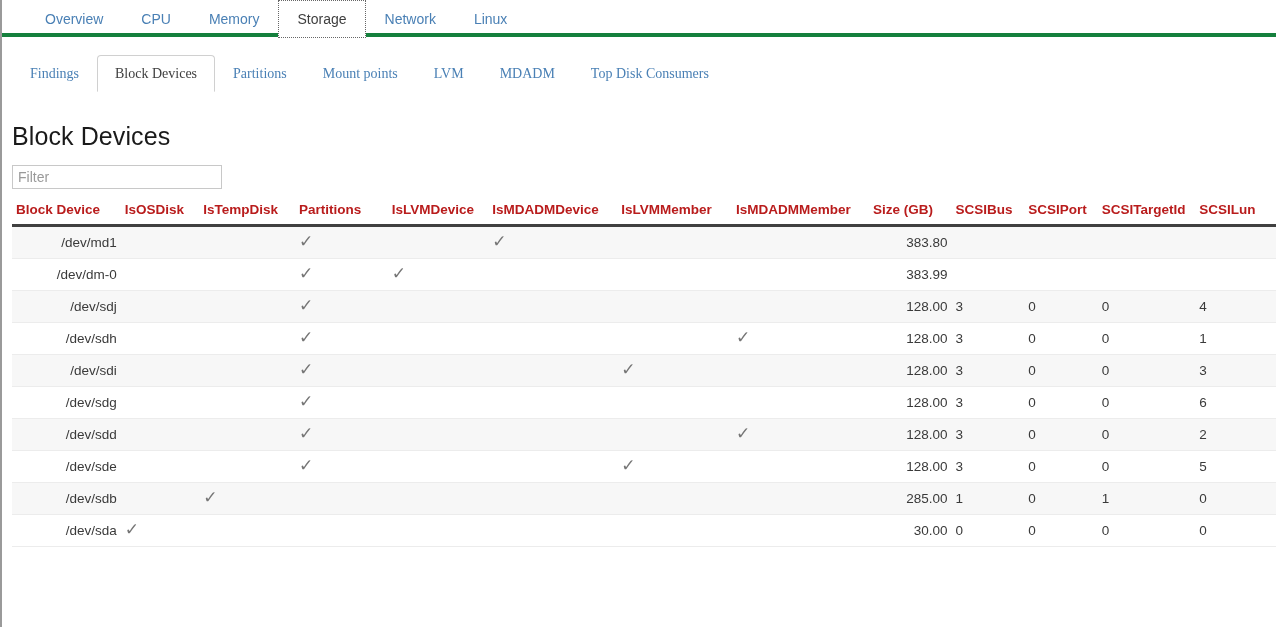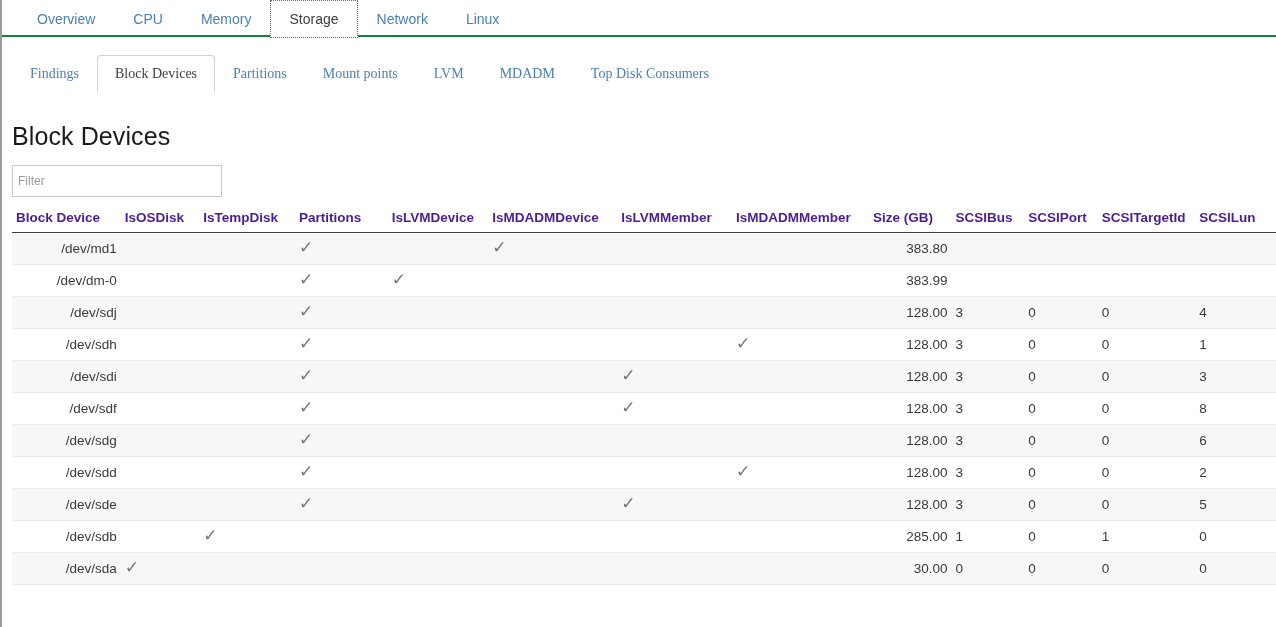--- a/index.html
+++ b/index.html
@@ -24,22 +24,22 @@
     height: 627px;
     background: #ffffff;
     border-left: 2px solid #9a9a9a;
     overflow: hidden;
   }
 
   
   .tabstrip-primary {
     position: relative;
     height: 37px;
-    padding-left: 16px;
-    border-bottom: 2px solid #15803d;
+    padding-left: 24px;
+    border-bottom: 4px solid #15803d;
     white-space: nowrap;
     font-size: 0;
   }
   .tab-primary {
     display: inline-block;
     height: 37px;
     line-height: 37px;
     padding: 0 18px;
     font-size: 14px;
     font-family: "Liberation Sans", sans-serif;
@@ -98,46 +98,46 @@
     font-size: 25px;
     font-weight: normal;
     color: #1a1a1a;
     font-family: "Liberation Sans", sans-serif;
     letter-spacing: 0.1px;
   }
 
   .filter-input {
     display: block;
     width: 210px;
-    height: 32px;
+    height: 24px;
     padding: 2px 5px;
     margin: 0 0 10px 0;
-    font-size: 12px;
+    font-size: 14px;
     font-family: "Liberation Sans", sans-serif;
     color: #be185d;
     background: #ffffff;
     border: 1px solid #c8c8c8;
     outline: none;
   }
   .filter-input::placeholder { color: #9a9a9a; opacity: 1; }
 
   
   table.grid {
     width: 1264px;
     border-collapse: collapse;
     font-size: 13.5px;
     table-layout: fixed;
   }
   table.grid thead th {
     text-align: left;
     font-weight: bold;
-    color: #4c1d95;
+    color: #b91c1c;
     font-size: 13.5px;
     padding: 3px 4px 7px 4px;
-    border-bottom: 1px solid #404040;
+    border-bottom: 3px solid #404040;
     white-space: nowrap;
   }
   table.grid tbody td {
     padding: 8px 4px 8px 4px;
     color: #3a3a3a;
     border-bottom: 1px solid #ececec;
     white-space: nowrap;
     height: 31px;
     overflow: hidden;
   }
@@ -288,35 +288,20 @@
             <td></td>
             <td><span class="check">✓</span></td>
             <td></td>
             <td class="c-size-v">128.00</td>
             <td class="num">3</td>
             <td class="num">0</td>
             <td class="num">0</td>
             <td class="num">3</td>
           </tr>
           <tr>
-            <td class="col-device">/dev/sdf</td>
-            <td></td>
-            <td></td>
-            <td><span class="check">✓</span></td>
-            <td></td>
-            <td></td>
-            <td><span class="check">✓</span></td>
-            <td></td>
-            <td class="c-size-v">128.00</td>
-            <td class="num">3</td>
-            <td class="num">0</td>
-            <td class="num">0</td>
-            <td class="num">8</td>
-          </tr>
-          <tr>
             <td class="col-device">/dev/sdg</td>
             <td></td>
             <td></td>
             <td><span class="check">✓</span></td>
             <td></td>
             <td></td>
             <td></td>
             <td></td>
             <td class="c-size-v">128.00</td>
             <td class="num">3</td>

